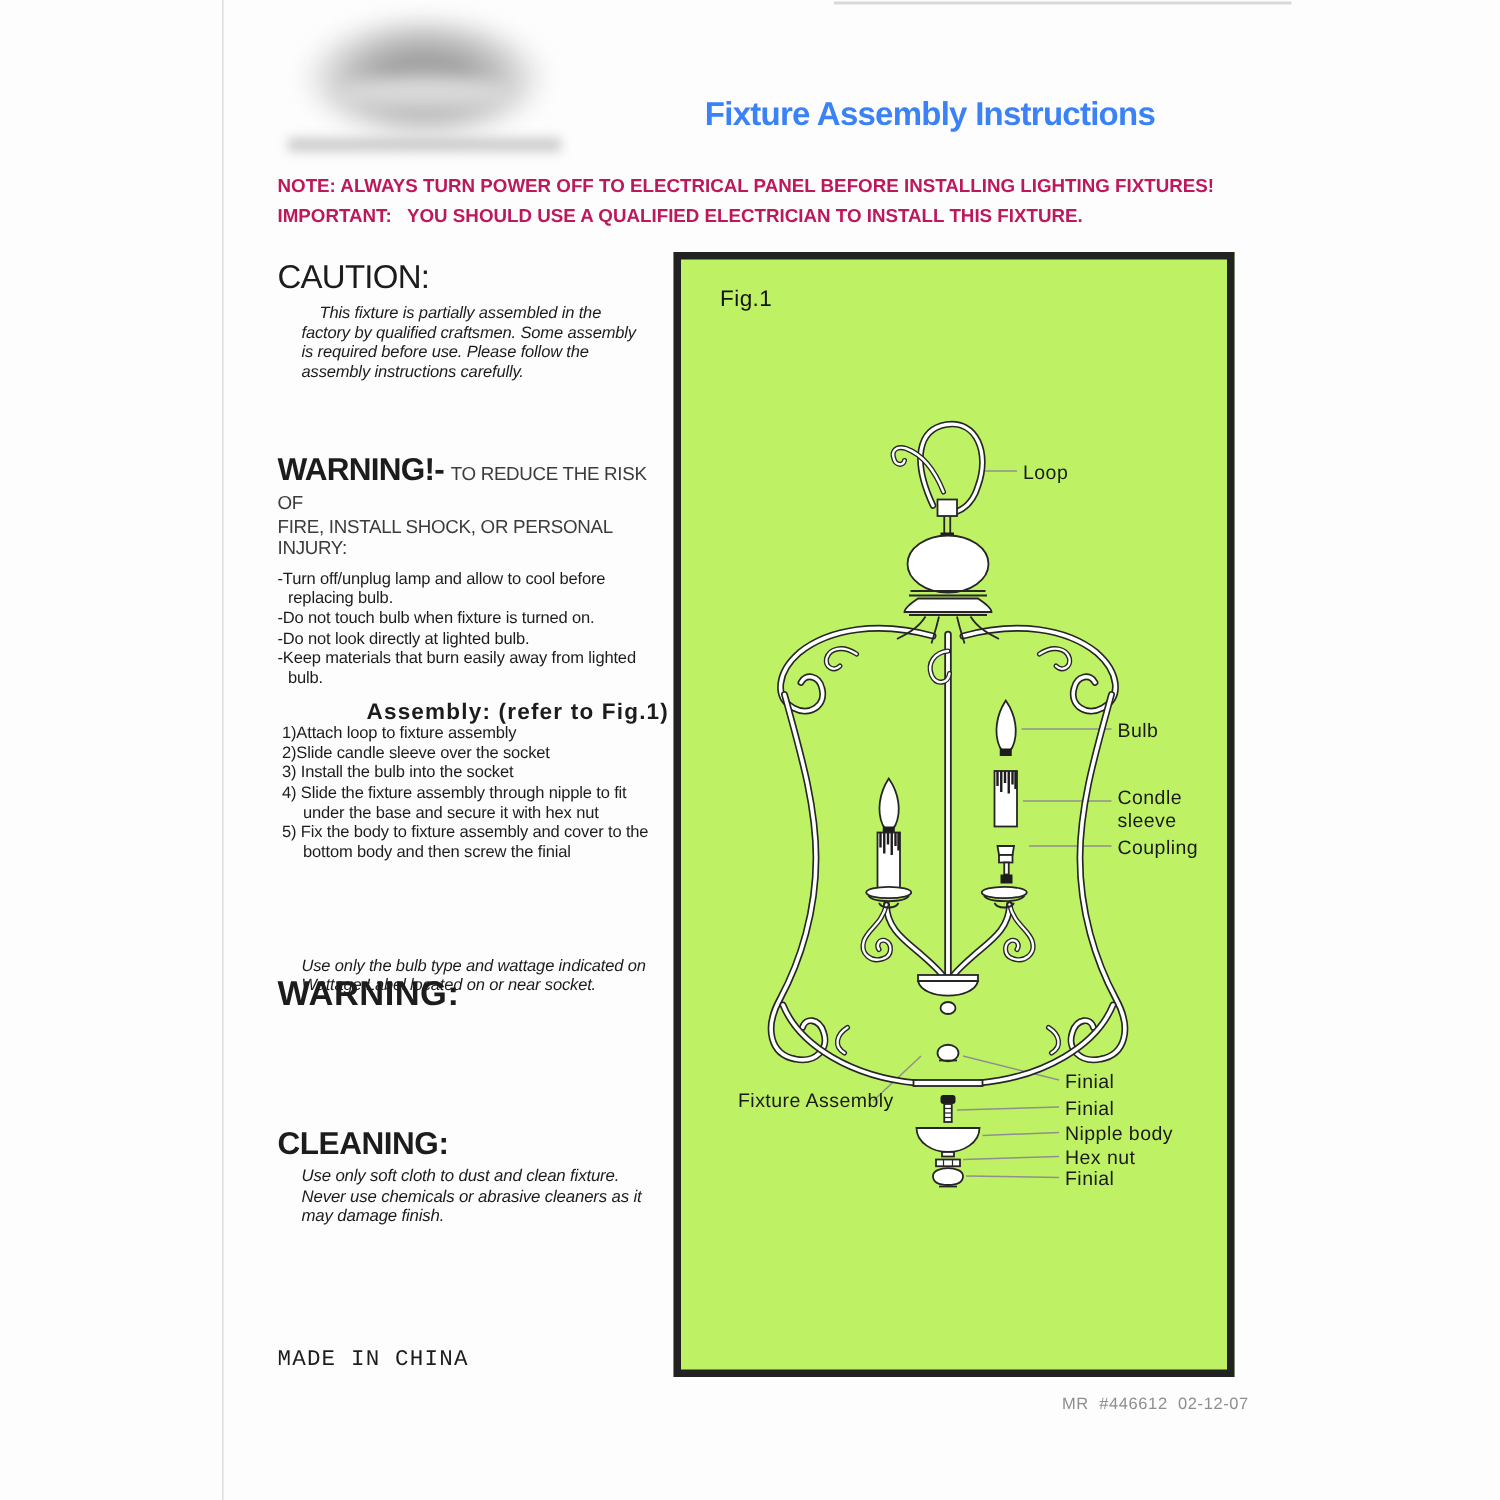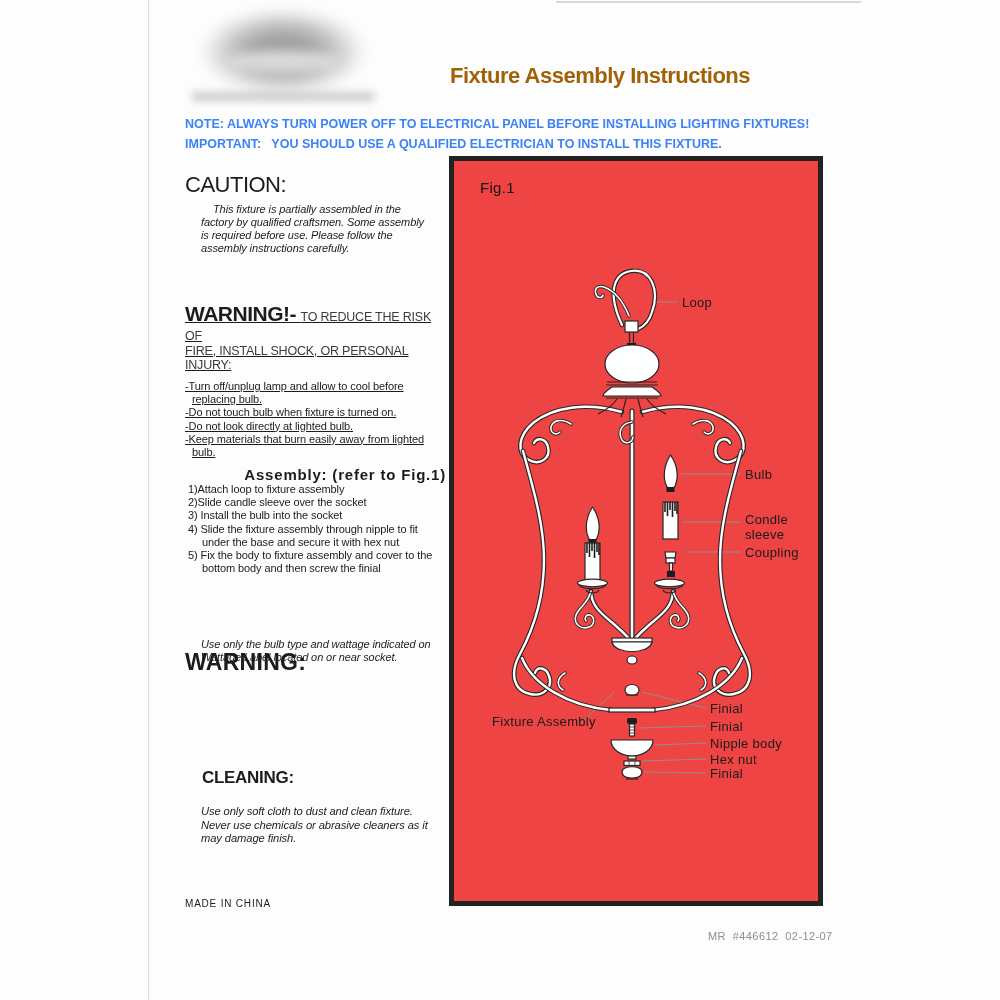--- a/index.html
+++ b/index.html
@@ -19,55 +19,55 @@
   
   #logo-blob{
     left:197px;top:6px;width:172px;height:92px;border-radius:50%;
     background:
       radial-gradient(55% 18% at 50% 60%, #d8d8d8 0 55%, rgba(255,255,255,0) 72%),
       radial-gradient(closest-side, #a2a2a2 0 30%, #bdbdbd 55%, #ececec 85%, rgba(255,255,255,0) 100%);
     filter:blur(5px);
   }
   #logo-underline{left:192px;top:92px;width:182px;height:9px;background:#b9b9b9;filter:blur(4px);opacity:.75;}
 
-  #page-title{left:430px;top:63px;width:340px;text-align:center;
-    font-size:22px;font-weight:bold;letter-spacing:-0.5px;color:#a16207;}
-
-  #note-block{left:185px;top:115px;width:630px;font-size:12.5px;font-weight:bold;line-height:19.5px;color:#3b82f6;}
+  #page-title{left:430px;top:63px;width:340px;text-align:right;
+    font-size:22px;font-weight:bold;letter-spacing:-0.5px;color:#3b82f6;}
+
+  #note-block{left:185px;top:115px;width:630px;font-size:12.5px;font-weight:bold;line-height:19.5px;color:#be185d;}
 
   .h-caution{font-size:22px;font-weight:normal;letter-spacing:-0.5px;margin:0;}
   .h-warning1{font-size:21px;font-weight:bold;letter-spacing:-0.5px;}
   .h-warning2{font-size:23px;font-weight:bold;letter-spacing:0.3px;margin:0;}
-  .h-cleaning{font-size:17px;font-weight:bold;letter-spacing:-0.3px;margin:17px;}
+  .h-cleaning{font-size:21px;font-weight:bold;letter-spacing:-0.3px;margin:0;}
   .h-assembly{font-size:15px;font-weight:bold;letter-spacing:0.8px;margin:0;text-align:right;}
   .sub-warning{font-size:12.5px;color:#3c3c3c;letter-spacing:-0.2px;}
 
   .body-txt{font-size:11px;line-height:13px;letter-spacing:-0.1px;margin:16px;font-style:italic;}
   #sec-caution{left:185px;top:172px;width:256px;}
   #sec-caution .body-txt{margin-top:5px;text-indent:12px;}
 
-  #sec-warning1{left:185px;top:302px;width:262px;text-decoration:underline;}
+  #sec-warning1{left:185px;top:302px;width:262px;}
   #warning1-list{margin-top:8px;}
   .w-item{font-size:11px;line-height:13.2px;letter-spacing:-0.1px;padding-left:7px;text-indent:-7px;}
 
   #sec-assembly{left:188px;top:466px;width:258px;}
   #assembly-steps{}
   .a-step{font-size:11px;line-height:13.2px;letter-spacing:-0.1px;padding-left:14px;text-indent:-14px;}
 
   #sec-wattage{left:185px;top:622px;width:260px;}
   #sec-warning2{left:185px;top:649px;width:250px;}
   #sec-warning2 .body-txt{margin-top:2px;}
   #sec-cleaning{left:185px;top:751px;width:268px;}
   #sec-cleaning .body-txt{margin-top:3px;font-size:11.2px;line-height:13.6px;}
 
-  #made-in{left:185px;top:898px;font-size:10px;letter-spacing:0.8px;}
+  #made-in{left:185px;top:898px;font-size:15px;letter-spacing:0.8px;font-family:Liberation Mono, monospace;}
   #footer-code{left:708px;top:930px;font-size:11px;color:#8e8e8e;letter-spacing:0.4px;}
 
   
-  #fig-box{left:449px;top:156px;width:364px;height:740px;border:5px solid #222;background:#ef4444;}
+  #fig-box{left:449px;top:168px;width:364px;height:740px;border:5px solid #222;background:#bef264;}
   #fig-inner{position:relative;width:364px;height:740px;}
   #fig-caption{position:absolute;left:26px;top:18px;font-size:15px;letter-spacing:0.3px;color:#141414;}
   .fig-label{position:absolute;font-size:13px;letter-spacing:0.3px;color:#1a1a1a;line-height:15px;}
   #lbl-loop{left:228px;top:134px;}
   #lbl-bulb{left:291px;top:306px;}
   #lbl-sleeve{left:291px;top:351px;width:50px;}
   #lbl-coupling{left:291px;top:384px;}
   #lbl-fixture{left:38px;top:553px;}
   #lbl-finial-top{left:256px;top:540px;}
   #lbl-nipple{left:256px;top:558px;}

